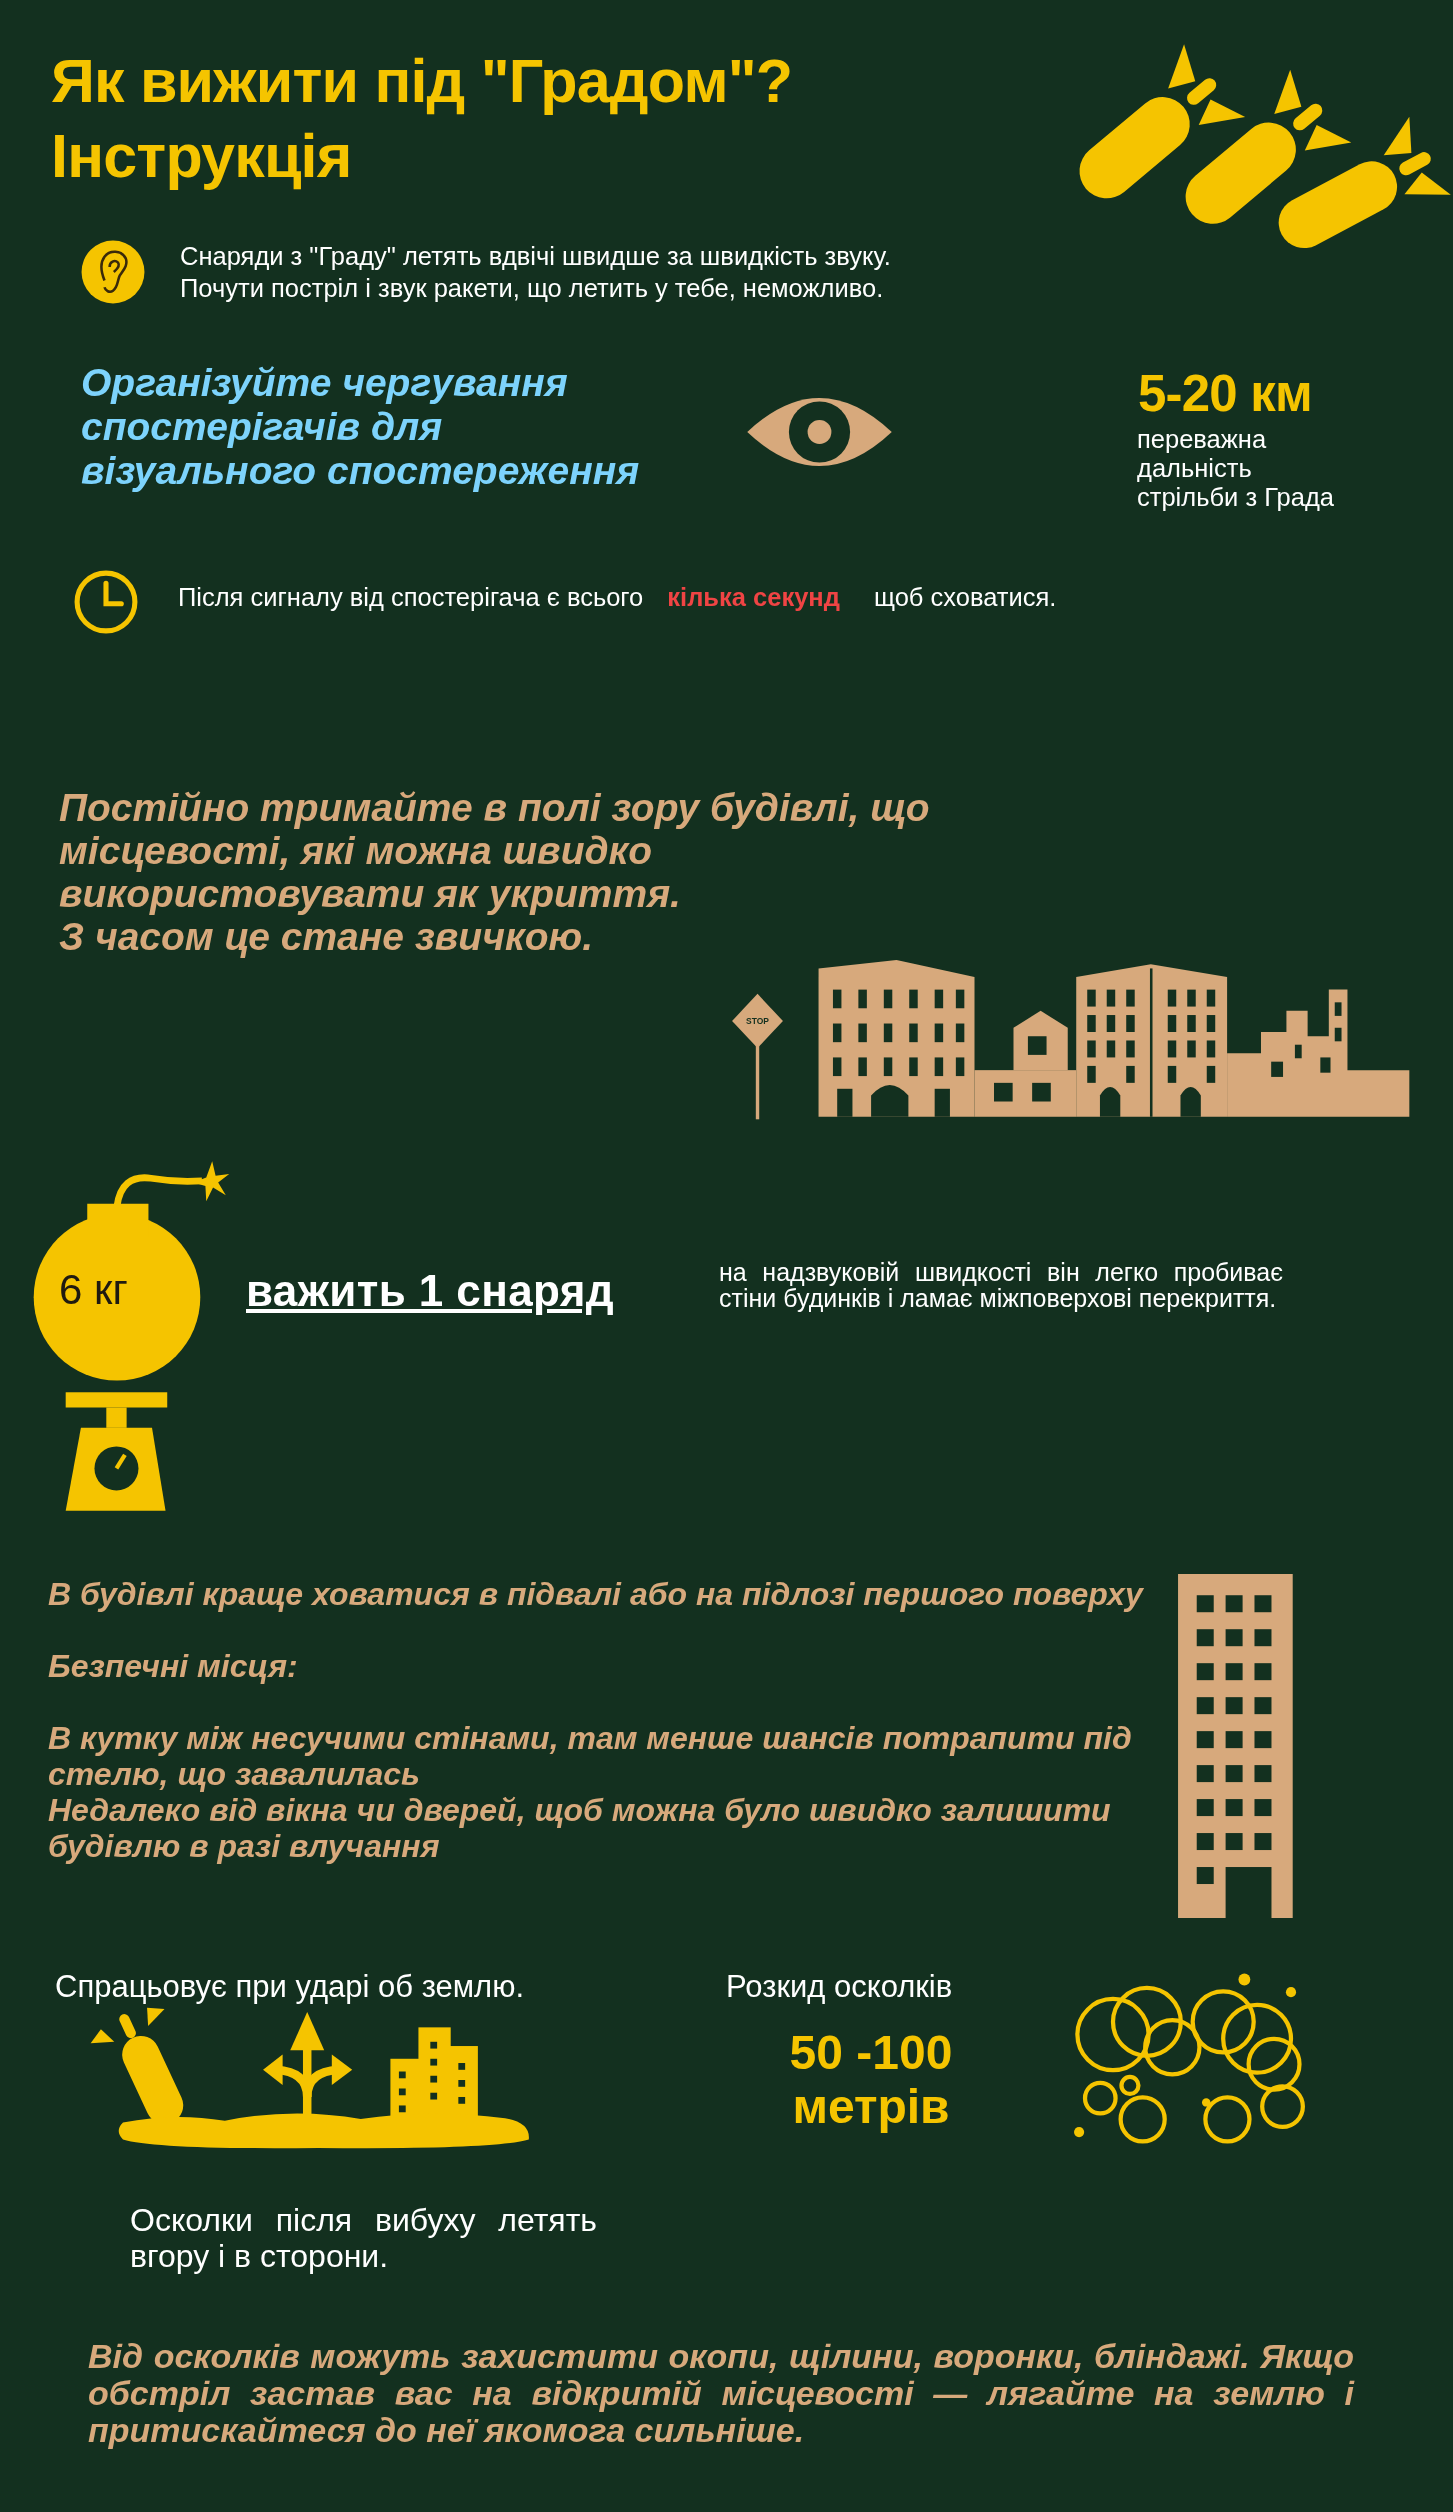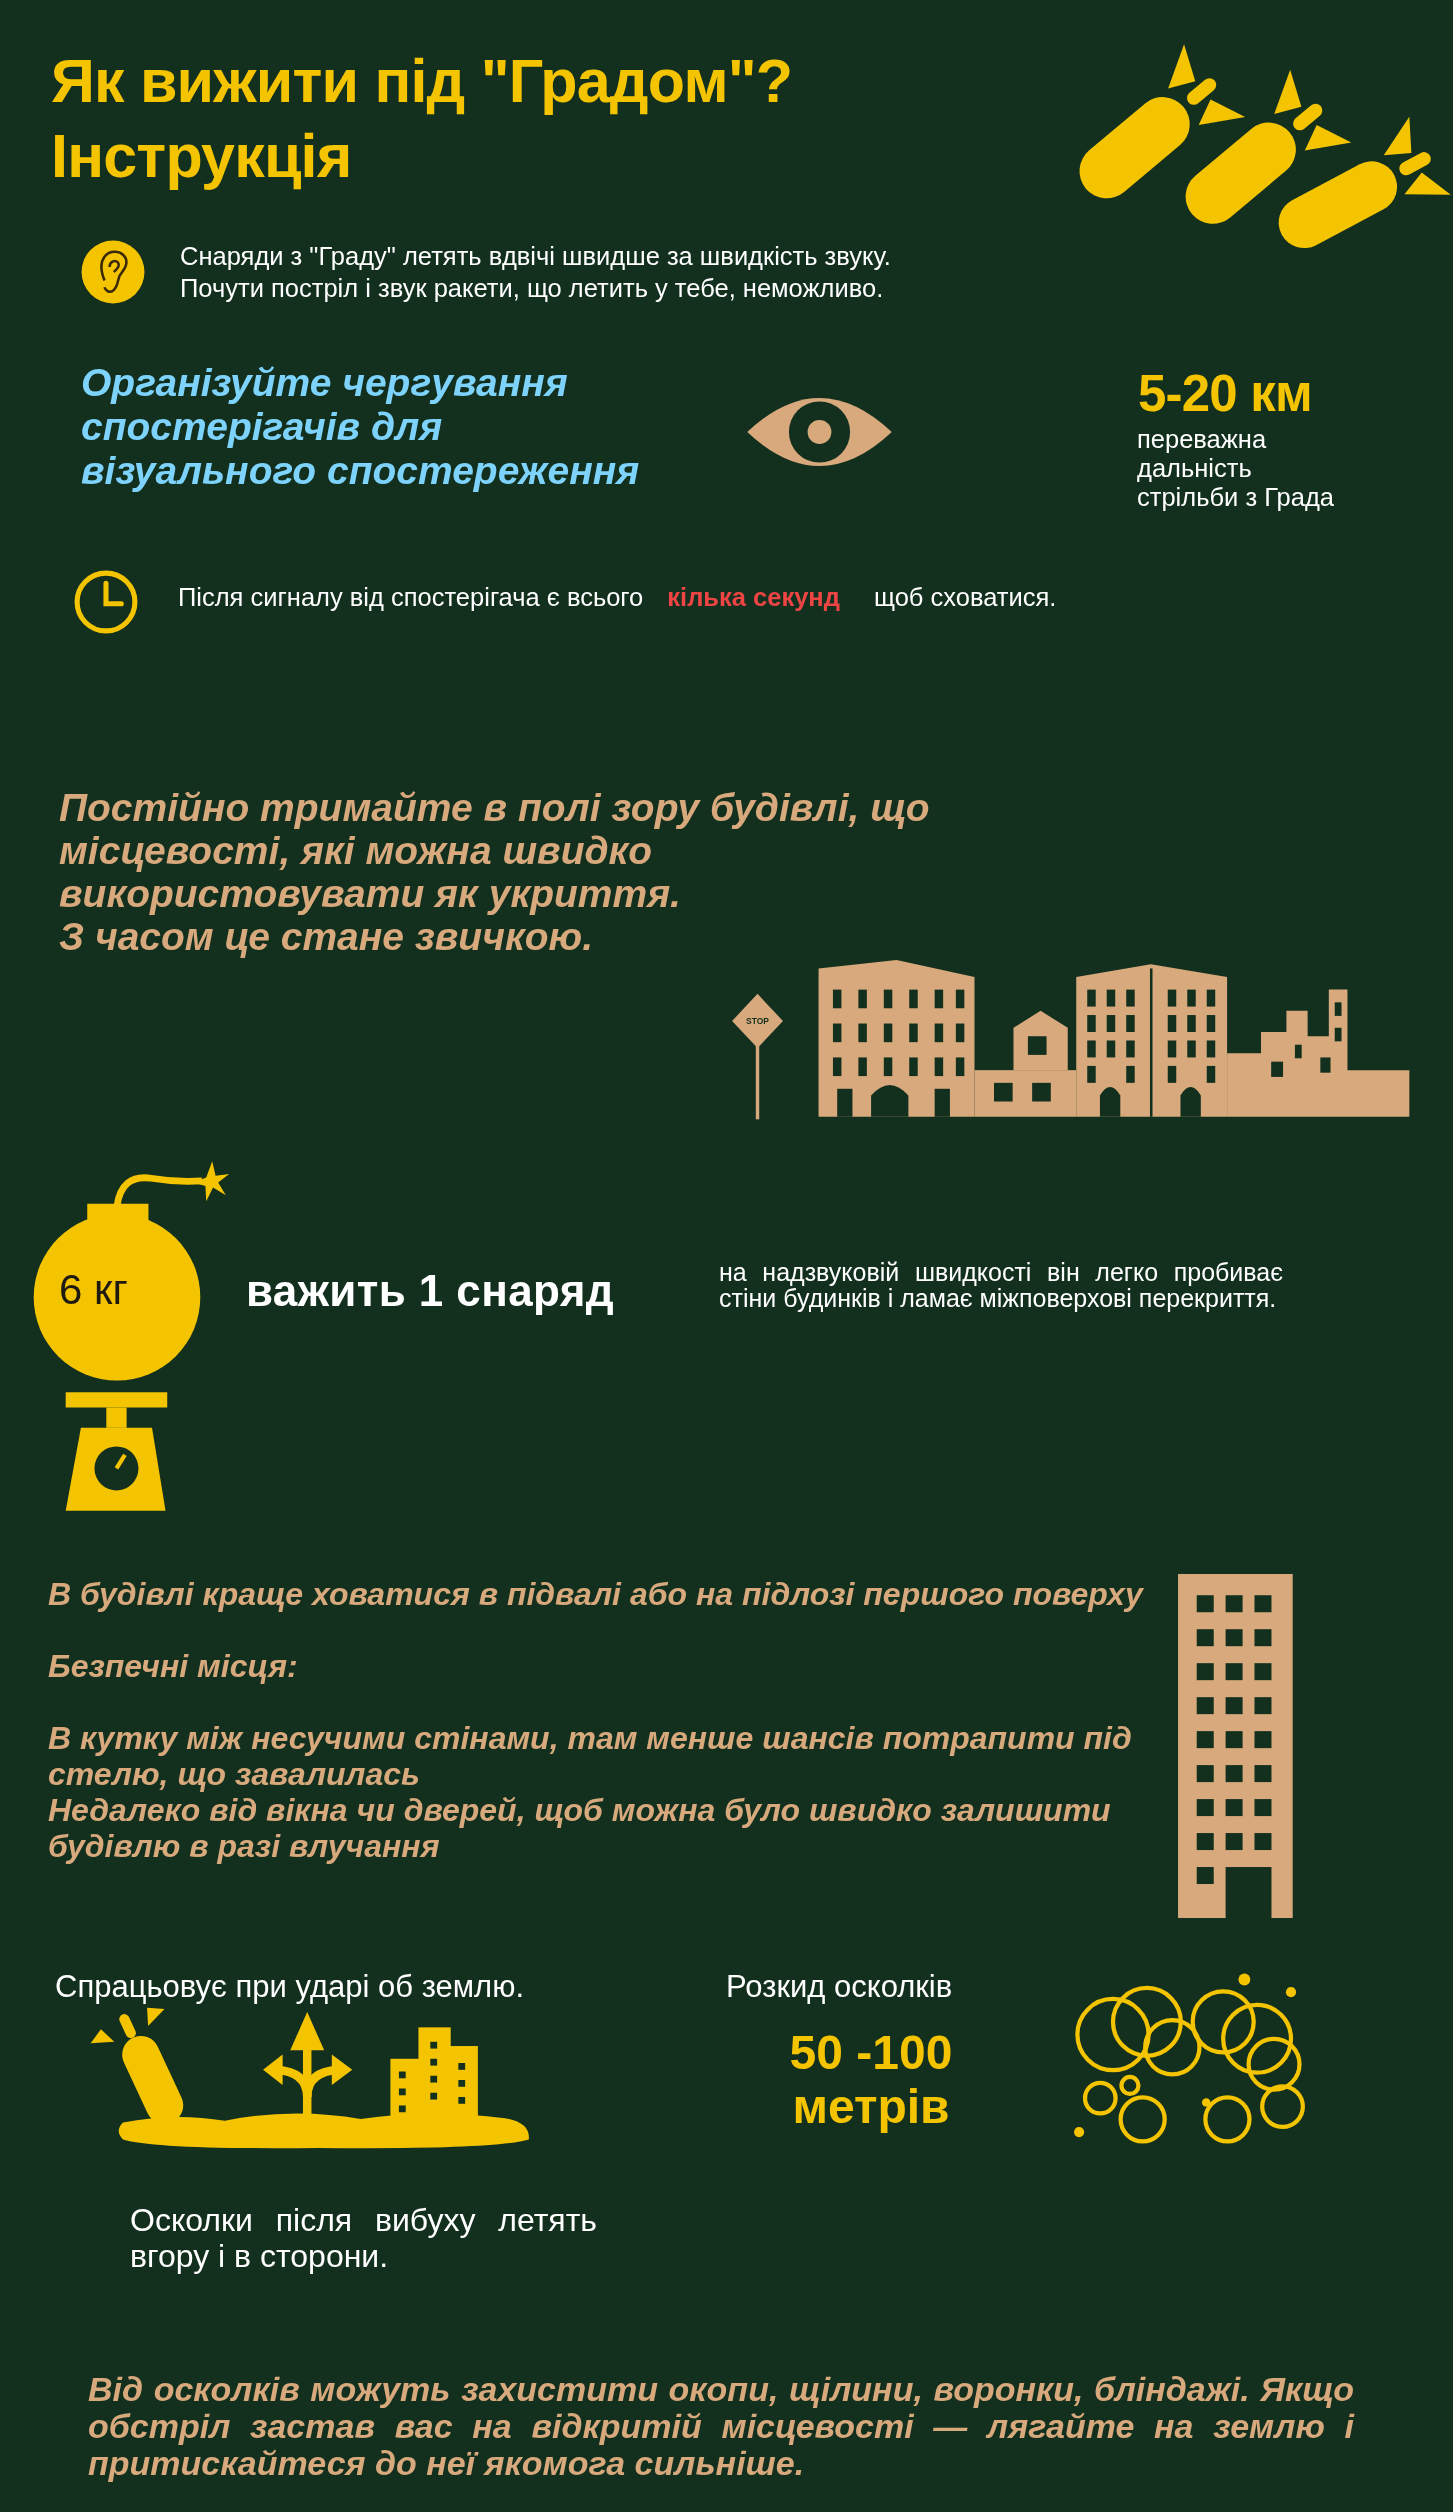--- a/index.html
+++ b/index.html
@@ -22,41 +22,41 @@
   }
   .range-val { left: 1138px; top: 364px; font-size: 51px; font-weight: bold; color: #f5c400; letter-spacing: -0.8px;}
   .range-cap { left: 1137px; top: 425px; font-size: 25.5px; line-height: 29px; }
   .clock-text { left: 178px; top: 583px; font-size: 25.5px; white-space: nowrap; }
   .clock-text .hl { color: #ef4444; font-weight: bold; margin: 0 34px 0 24px; }
   .keep {
     left: 59px; top: 786px; font-size: 39px; line-height: 43px; font-weight: bold; font-style: italic;
     color: #d7a97c;
   }
   .weight-kg { left: 59px; top: 1266px; font-size: 42px; font-weight: normal; color: #1f1a10; }
-  .weight-label { left: 246px; top: 1266px; font-size: 44px; font-weight: bold; letter-spacing: 0.4px; }
+  .weight-label { left: 246px; top: 1266px; font-size: 44px; font-weight: bold; letter-spacing: 0.4px; text-decoration: underline; }
   .weight-desc {
     left: 719px; top: 1260px; width: 564px; font-size: 25px; line-height: 25.5px; text-align: justify;
   }
   .shelter {
     left: 48px; top: 1576px; width: 1138px; font-size: 32px; line-height: 36px; font-weight: bold; font-style: italic;
     color: #d7a97c;
   }
   .shelter p { margin: 0; }
   .shelter .gap { height: 36px; }
   .impact-title { left: 55px; top: 1969px; font-size: 31px; }
   .impact-cap {
     left: 98px; top: 2202px; width: 467px; font-size: 32px; line-height: 36px; text-align: justify;
     text-align-last: left;
     margin-left: 32px;
   }
   .scatter-title { left: 726px; top: 1969px; font-size: 31px; }
   .scatter-val { left: 748px; top: 2026px; width: 246px; text-align: center; font-size: 48px; line-height: 54px; font-weight: bold; color: #f5c400; }
   .final {
     left: 88px; top: 2338px; width: 1266px; font-size: 34px; line-height: 37px; font-weight: bold; font-style: italic;
-    color: #d7a97c; text-align: justify; text-align-last: left; margin-top: 33px;
+    color: #d7a97c; text-align: justify; text-align-last: left;
   }
   svg { position: absolute; overflow: visible; }
 </style>
 </head>
 <body>
 
 <div class="abs title">
   <div>Як вижити під "Градом"?</div>
   <div>Інструкція</div>
 </div>

